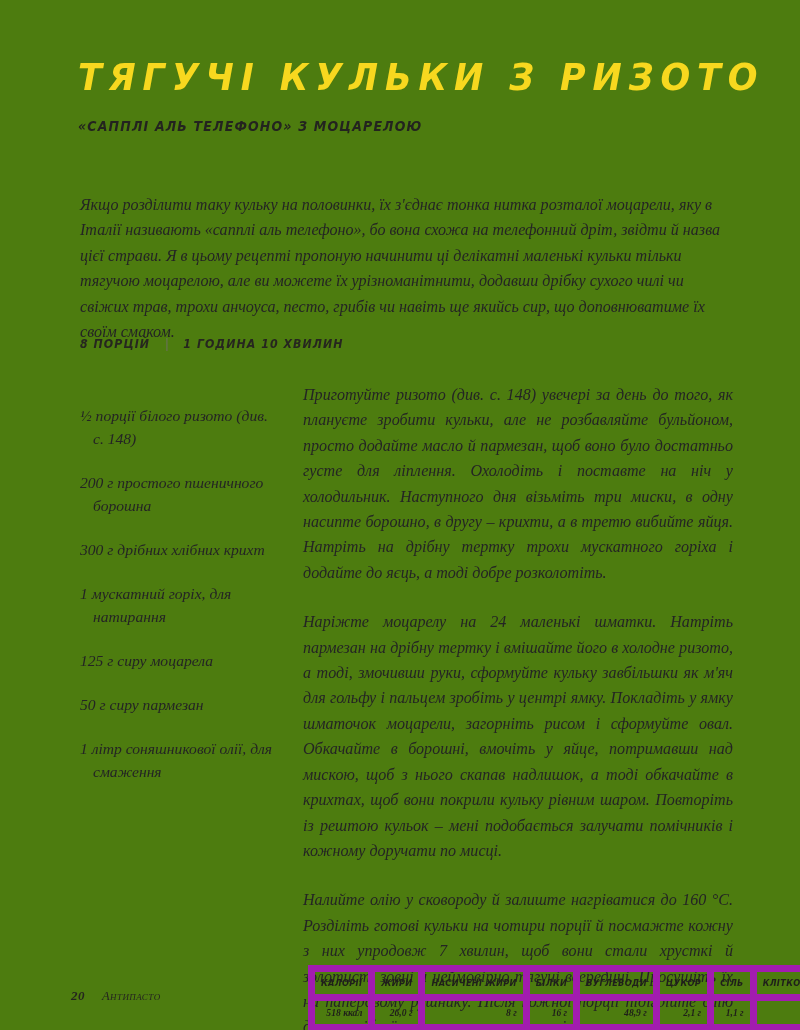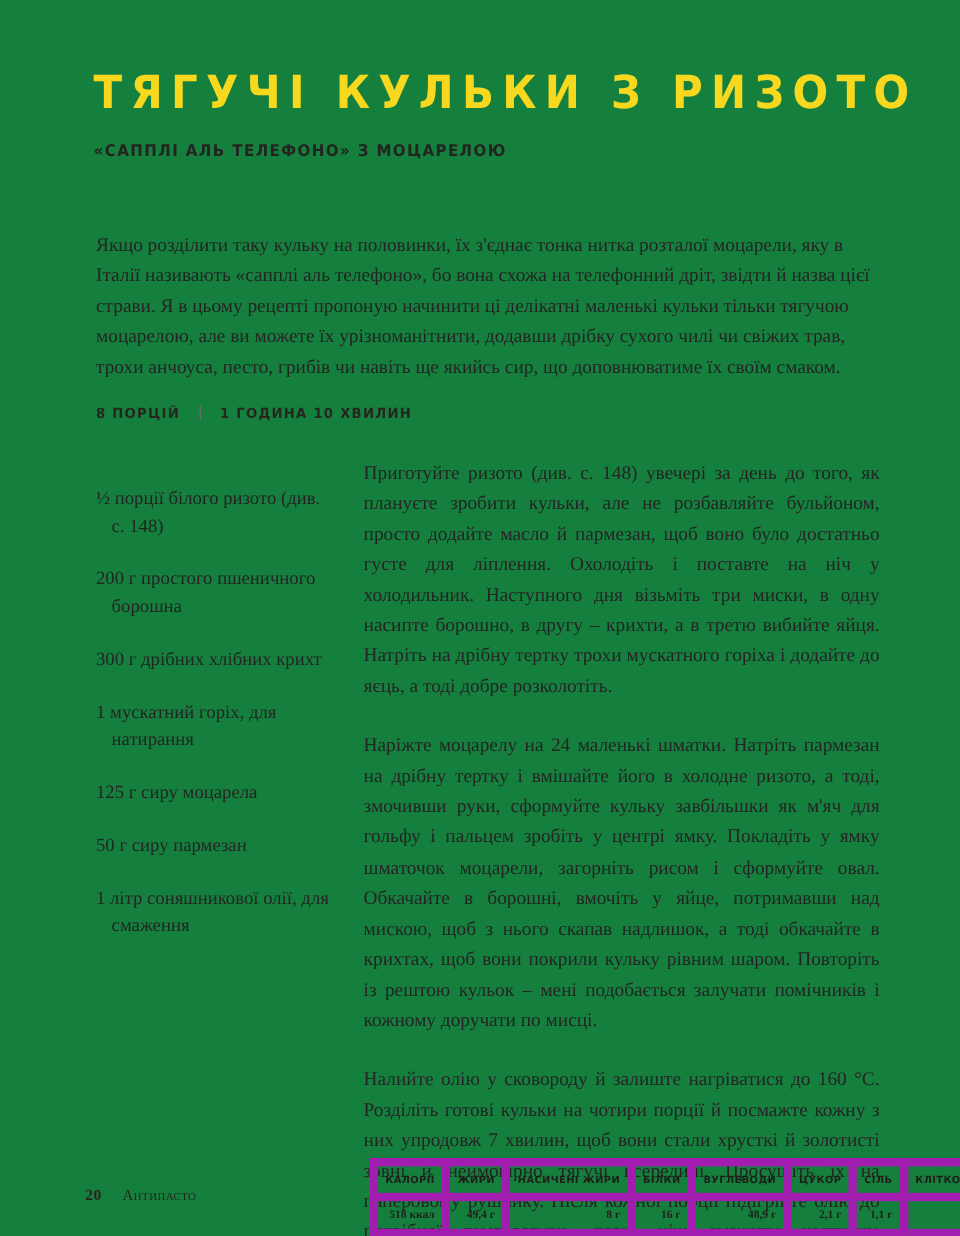--- a/index.html
+++ b/index.html
@@ -9,23 +9,24 @@
     background: #ffffff;
   }
   body {
     font-family: "Liberation Serif", serif;
     color: #1c1c1c;
   }
   .page {
     position: relative;
     width: 800px;
     height: 1030px;
-    background: #15803d;
+    background: #4d7c0f;
     overflow: hidden;
     box-sizing: border-box;
+    font-style: italic;
   }
 
   
   .title-block {
     position: absolute;
     left: 78px;
     top: 58px;
     width: 660px;
   }
   .recipe-title {
@@ -221,21 +222,21 @@
         <th>БІЛКИ</th>
         <th>ВУГЛЕВОДИ</th>
         <th>ЦУКОР</th>
         <th>СІЛЬ</th>
         <th>КЛІТКОВИНА</th>
       </tr>
     </thead>
     <tbody>
       <tr>
         <td>518 ккал</td>
-        <td>49,4 г</td>
+        <td>26,0 г</td>
         <td>8 г</td>
         <td>16 г</td>
         <td>48,9 г</td>
         <td>2,1 г</td>
         <td>1,1 г</td>
         <td>1,7 г</td>
       </tr>
     </tbody>
   </table>
 

